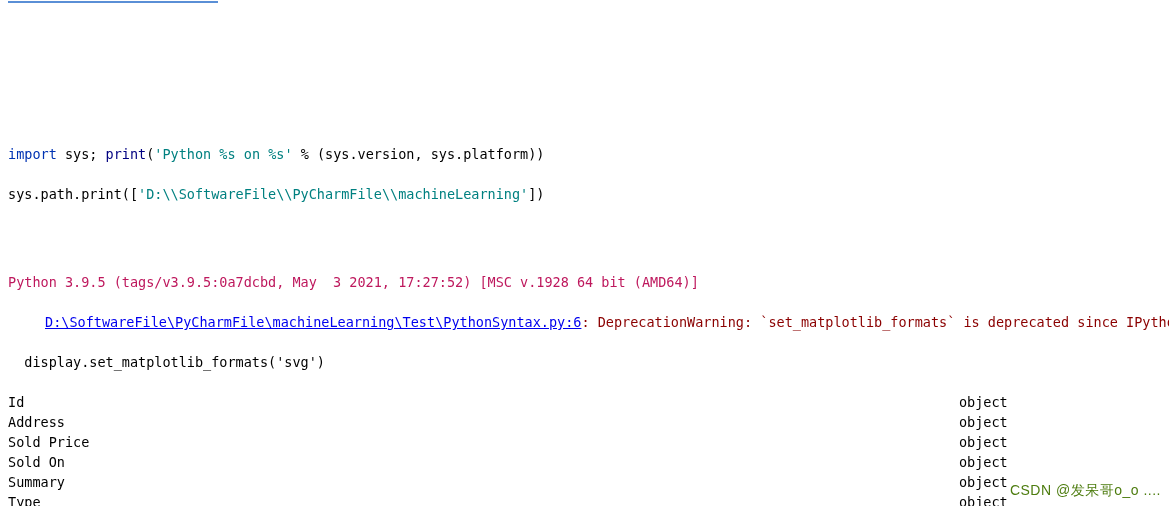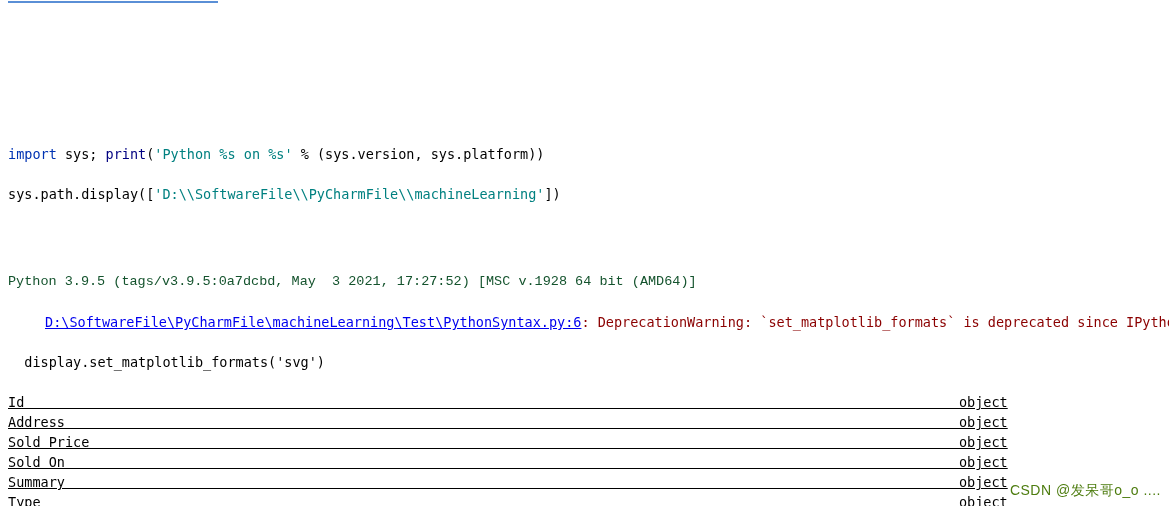--- a/index.html
+++ b/index.html
@@ -14,27 +14,27 @@
     width: 1169px;
     height: 506px;
     position: relative;
   }
   .console {
     padding: 4px 8px 0 8px;
   }
   .kw { color: #0033b3; }
   .builtin { color: #000080; } 
   .string { color: #008080; }
-  .version { color: #14532d; font-style: normal; font-family: Liberation Mono, monospace; }
+  .version { color: #be185d; font-style: normal; }
   .filelink { color: #0000ee; text-decoration: underline; padding-left: 37px; }
   .warn-type { color: #8b0000; }
   .warn-code { color: #000000; }
   .row { display: block; }
   .gap-big { height: 28px; }
-  .data-row { display: block; text-decoration: underline; }
+  .data-row { display: block; }
   .watermark {
     position: absolute;
     right: 8px;
     bottom: 6px;
     color: #4d7c0f;
     font-family: Arial, sans-serif;
     font-size: 14px;
     pointer-events: none;
     letter-spacing: 0.5px;
   }
@@ -50,21 +50,21 @@
 </style>
 </head>
 <body>
 
 
 
 <div class="hl-underline" data-name="selection-underline"></div>
 
 <div class="console" data-name="console-output">
 <span class="row" data-name="code-line-1"><span class="kw" data-name="keyword-import">import</span><span data-name="code-text"> sys; </span><span class="builtin" data-name="builtin-print">print</span><span data-name="paren">(</span><span class="string" data-name="string-literal">'Python %s on %s'</span><span data-name="code-text"> % (sys.version, sys.platform))</span></span>
-<span class="row" data-name="code-line-2"><span data-name="code-text">sys.path.display([</span><span class="string" data-name="string-literal">'D:\\SoftwareFile\\PyCharmFile\\machineLearning'</span><span data-name="code-text">])</span></span>
+<span class="row" data-name="code-line-2"><span data-name="code-text">sys.path.print([</span><span class="string" data-name="string-literal">'D:\\SoftwareFile\\PyCharmFile\\machineLearning'</span><span data-name="code-text">])</span></span>
 <div class="gap-big" data-name="blank-gap"></div>
 <span class="row version" data-name="python-version-line">Python 3.9.5 (tags/v3.9.5:0a7dcbd, May  3 2021, 17:27:52) [MSC v.1928 64 bit (AMD64)]</span>
 <span class="row" data-name="deprecation-warning-line"><span class="filelink" data-name="file-link">D:\SoftwareFile\PyCharmFile\machineLearning\Test\PythonSyntax.py:6</span><span class="warn-type" data-name="warn-separator">: </span><span class="warn-type" data-name="warning-type">DeprecationWarning</span><span class="warn-type" data-name="warning-message">: `set_matplotlib_formats` is deprecated since IPython 7.23</span></span>
 <span class="row warn-code" data-name="warning-code-line">  display.set_matplotlib_formats('svg')</span>
 <div id="data-rows" data-name="dtype-table"><span class="row data-row" data-name="table-row">Id                                                                                                                   object</span><span class="row data-row" data-name="table-row">Address                                                                                                              object</span><span class="row data-row" data-name="table-row">Sold Price                                                                                                           object</span><span class="row data-row" data-name="table-row">Sold On                                                                                                              object</span><span class="row data-row" data-name="table-row">Summary                                                                                                              object</span><span class="row data-row" data-name="table-row">Type                                                                                                                 object</span></div>
 </div>
 
 <div class="watermark" data-name="watermark-text">CSDN @发呆哥o_o ....</div>
 
 

